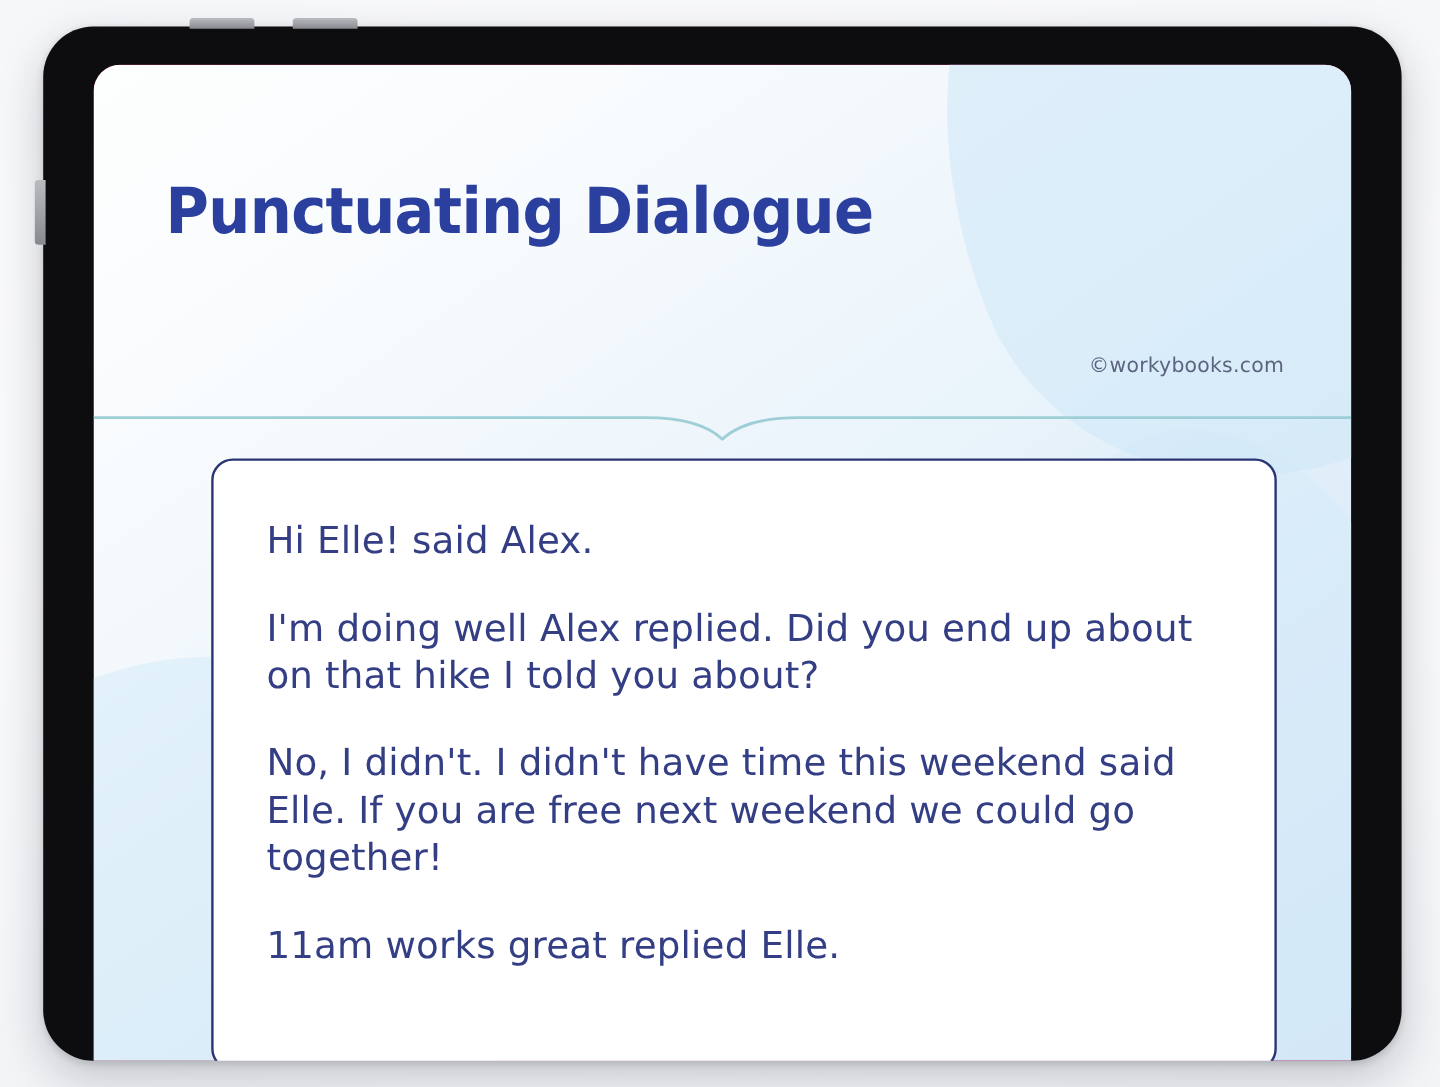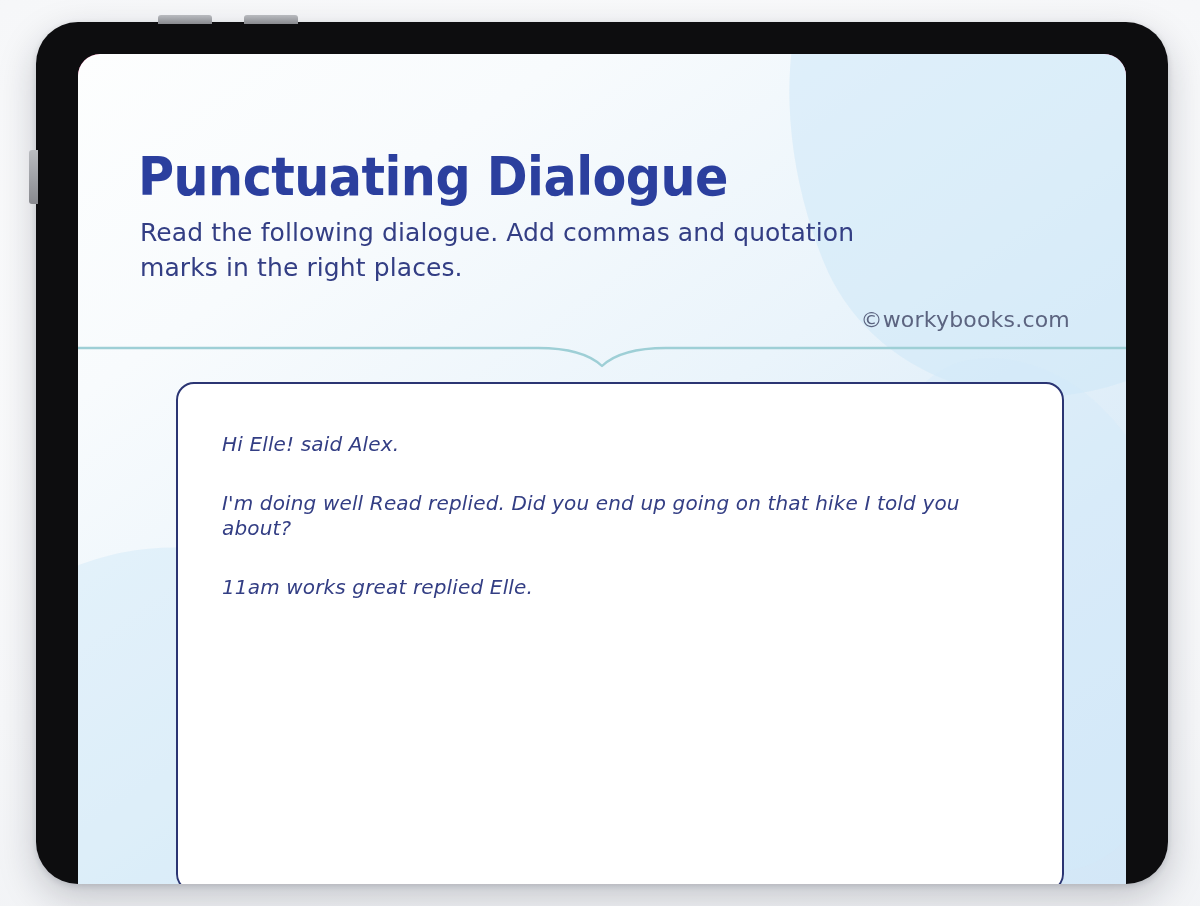--- a/index.html
+++ b/index.html
@@ -133,22 +133,22 @@
     line-height: 1.38;
     font-weight: 400;
     color: #333e84;
     letter-spacing: 0.1px;
   }
 
   
   #copyright {
     position: absolute;
     right: 56px;
-    top: 253px;
-    font-size: 22px;
+    top: 241px;
+    font-size: 17px;
     color: #5c6480;
     letter-spacing: 0.2px;
   }
 
   
   #divider {
     position: absolute;
     left: 0;
     right: 0;
     top: 272px;
@@ -164,25 +164,24 @@
     width: 888px;
     min-height: 510px;
     background: #ffffff;
     border: 2px solid #2b3573;
     border-radius: 18px;
     box-sizing: border-box;
     padding: 48px 44px 30px 44px;
   }
   .dialogue-line {
     margin: 0 0 33px 0;
-    font-size: 20px;
+    font-size: 31px;
     line-height: 1.28;
     color: #333e84;
     letter-spacing: 0.15px;
-    font-style: italic;
   }
   .dialogue-line:last-child { margin-bottom: 0; }
 </style>
 </head>
 <body>
 
 <div id="stage">
 
   <div id="tablet">
 
@@ -193,33 +192,33 @@
     <div id="screen">
 
       <div id="worksheet">
 
         <div class="deco" id="deco-top-right"></div>
         <div class="deco" id="deco-mid-right"></div>
         <div class="deco" id="deco-bottom-left"></div>
 
         <div id="header">
           <h1 id="page-title">Punctuating Dialogue</h1>
-          <p id="page-subtitle">Read the following dialogue. Add commas and quotation marks in the right places.</p>
         </div>
 
         <div id="copyright">©workybooks.com</div>
 
         <div id="divider">
           <svg viewBox="0 0 1048 44" preserveAspectRatio="none" aria-hidden="true">
             <path d="M0 22 L460 22 Q505 22 524 40 Q543 22 588 22 L1048 22" fill="none" stroke="#9ecfd6" stroke-width="2.4" stroke-linecap="round" stroke-linejoin="round"></path>
           </svg>
         </div>
 
         <div id="dialogue-card">
           <p class="dialogue-line">Hi Elle! said Alex.</p>
-          <p class="dialogue-line">I'm doing well Read replied. Did you end up going on that hike I told you about?</p>
+          <p class="dialogue-line">I'm doing well Alex replied. Did you end up about on that hike I told you about?</p>
+          <p class="dialogue-line">No, I didn't. I didn't have time this weekend said Elle. If you are free next weekend we could go together!</p>
           <p class="dialogue-line">11am works great replied Elle.</p>
         </div>
 
       </div>
     </div>
   </div>
 </div>
 
 </body></html>

